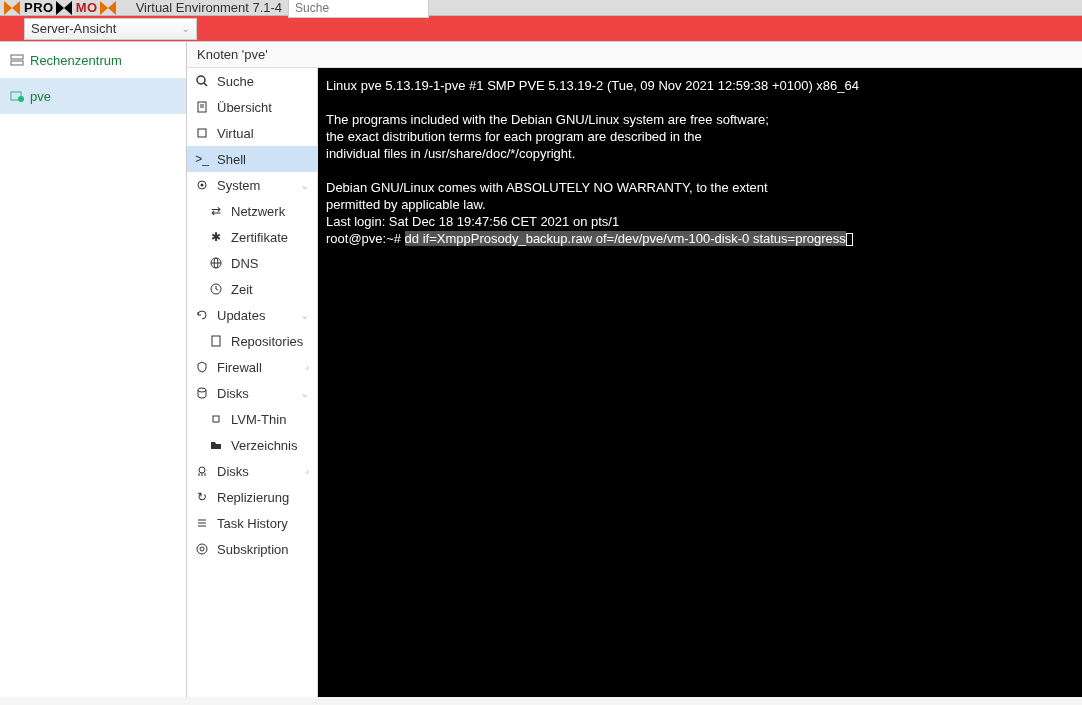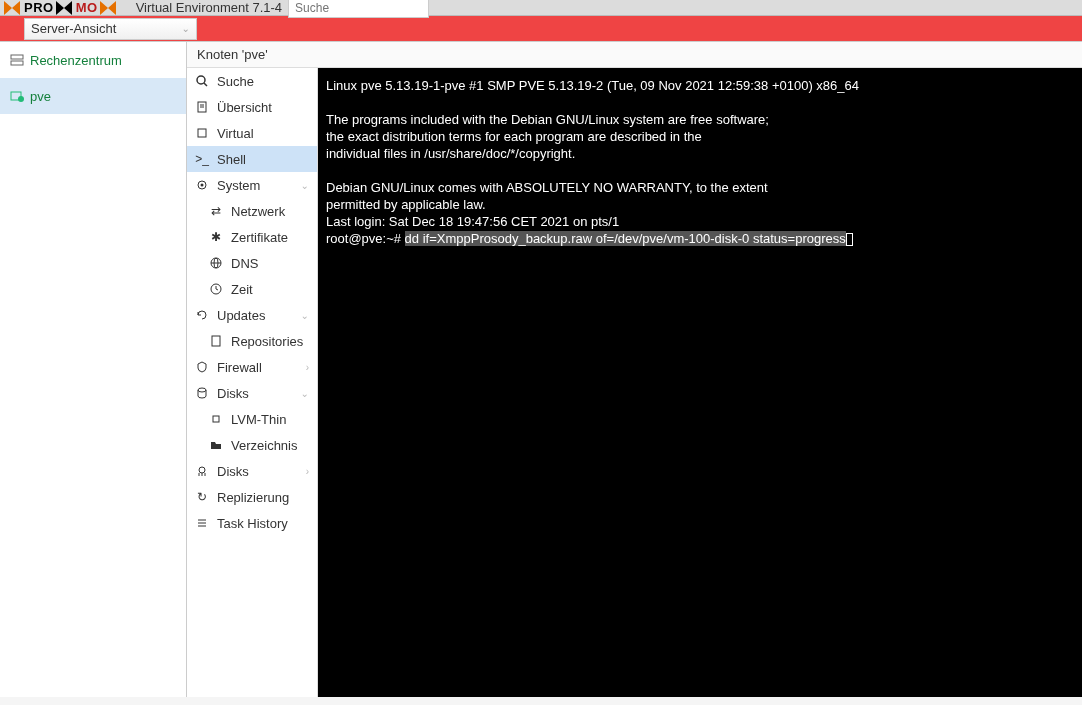--- a/index.html
+++ b/index.html
@@ -230,20 +230,29 @@
         <div class="menu-item">
             <span class="ic">
               <svg width="12" height="12">
                 <line x1="2" y1="3" x2="10" y2="3" stroke="#333"></line>
                 <line x1="2" y1="6" x2="10" y2="6" stroke="#333"></line>
                 <line x1="2" y1="9" x2="10" y2="9" stroke="#333"></line>
               </svg>
             </span>
             <span>Task History</span>
           </div>
+        <div class="menu-item">
+            <span class="ic">
+              <svg width="12" height="12">
+                <circle cx="6" cy="6" r="5" fill="none" stroke="#333"></circle>
+                <circle cx="6" cy="6" r="2" fill="none" stroke="#333"></circle>
+              </svg>
+            </span>
+            <span>Subskription</span>
+          </div>
       </div>
 
       <div class="term"><span>Linux pve 5.13.19-1-pve #1 SMP PVE 5.13.19-2 (Tue, 09 Nov 2021 12:59:38 +0100) x86_64</span>
 <span></span>
 <span>The programs included with the Debian GNU/Linux system are free software;</span>
 <span>the exact distribution terms for each program are described in the</span>
 <span>individual files in /usr/share/doc/*/copyright.</span>
 <span></span>
 <span>Debian GNU/Linux comes with ABSOLUTELY NO WARRANTY, to the extent</span>
 <span>permitted by applicable law.</span>

